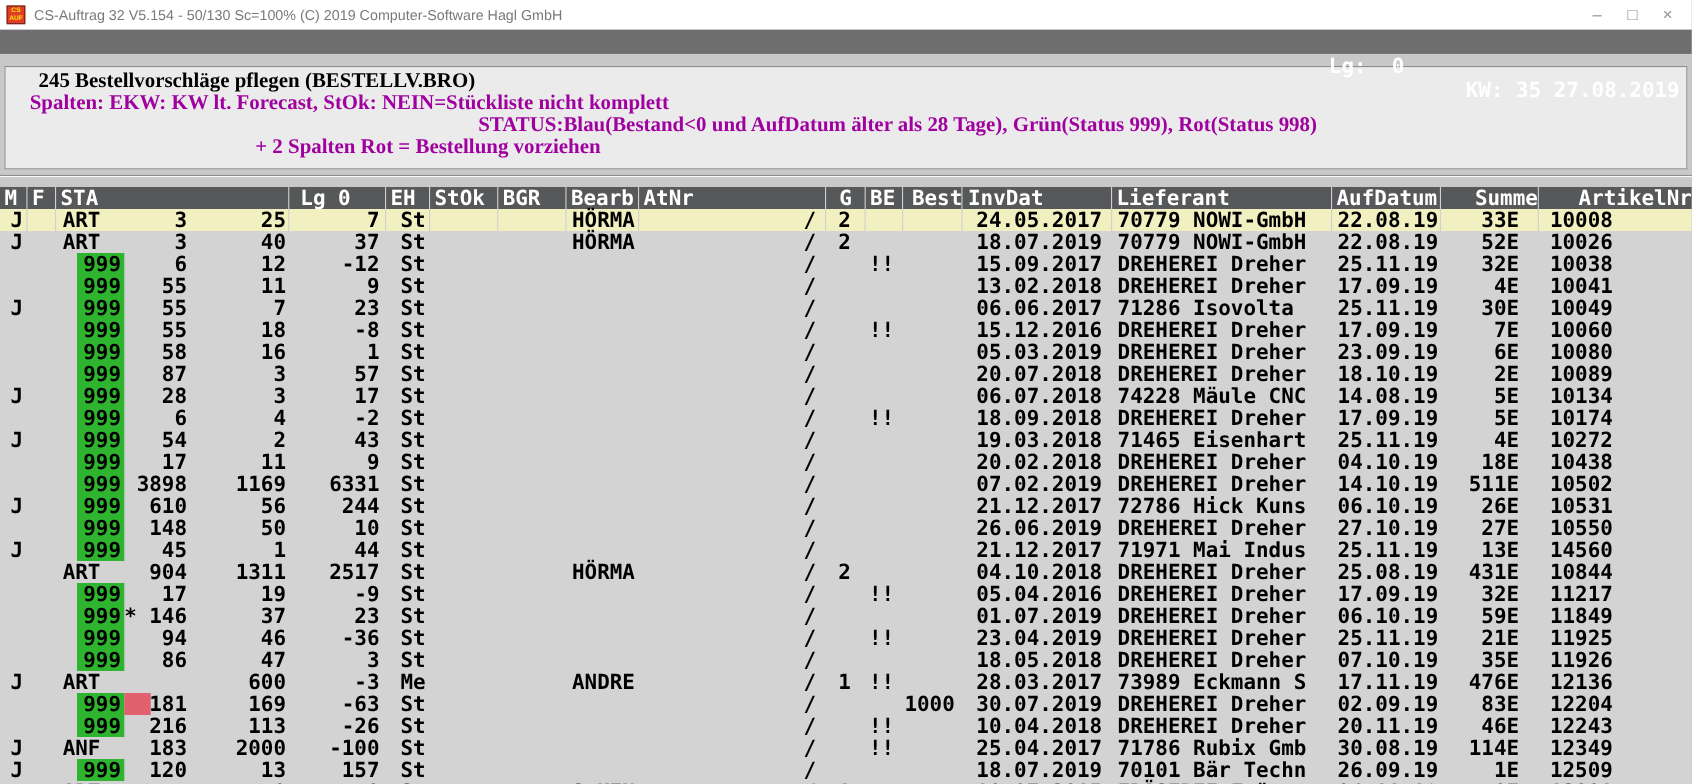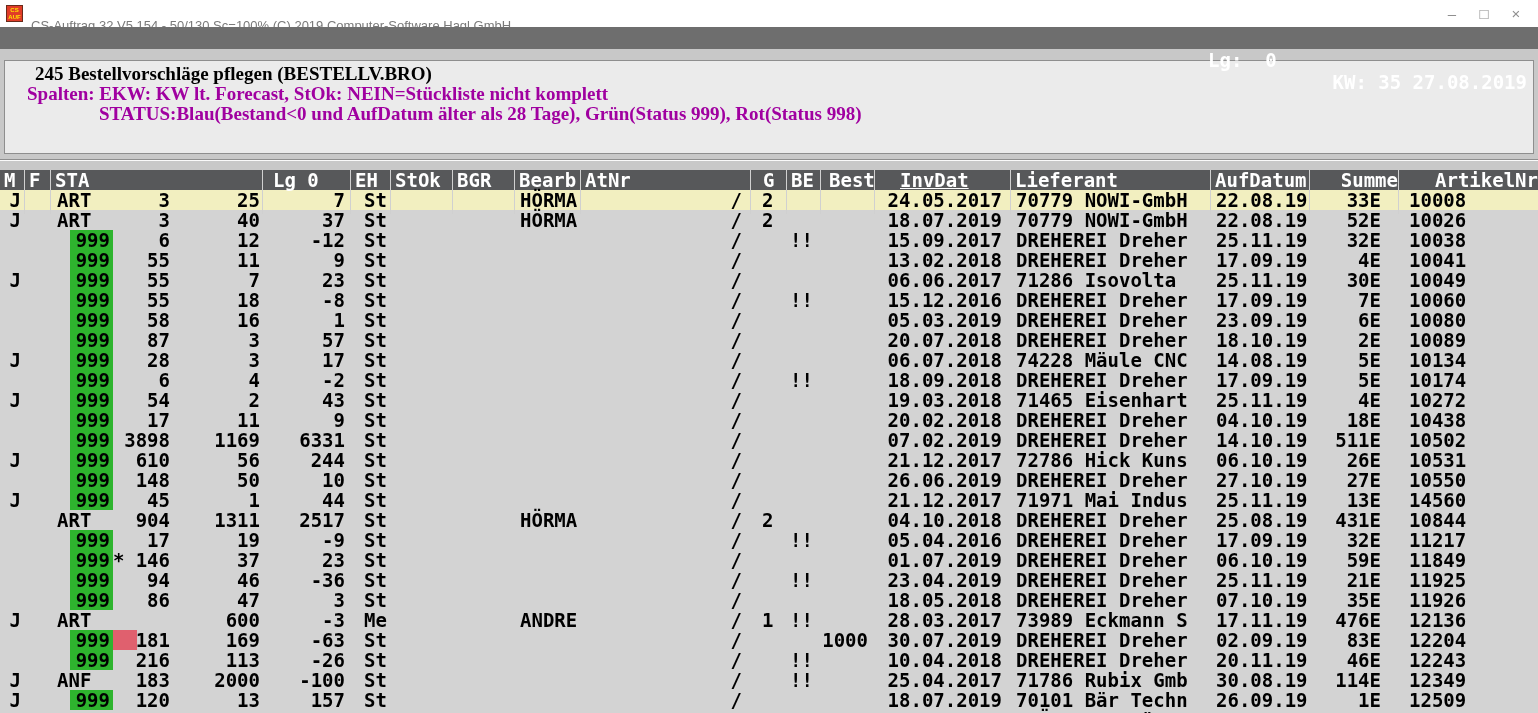--- a/index.html
+++ b/index.html
@@ -9,21 +9,21 @@
   }
   
   .titlebar{height:27px;background:#ffffff;position:relative;}
   .app-icon{
     position:absolute;left:6px;top:5px;width:17px;height:17px;box-sizing:border-box;
     background:#e03c28;border:1px solid #6a2a1a;color:#ffe400;
     font-family:"Liberation Sans",sans-serif;font-size:6px;font-weight:bold;
     line-height:7px;text-align:center;padding-top:1px;
   }
   .win-title{
-    position:absolute;left:31px;top:18px;
+    position:absolute;left:31px;top:6px;
     font-family:"Liberation Sans",sans-serif;font-size:13px;color:#7a7a7a;white-space:pre;
   }
   .win-controls{
     position:absolute;right:6px;top:0;height:27px;display:flex;align-items:center;
     font-family:"Liberation Sans",sans-serif;font-size:15px;color:#8f8f8f;
   }
   .win-btn{width:32px;text-align:center;cursor:default;}
   
   .appbar{
     height:22px;background:#6e6e6e;color:#ffffff;position:relative;
@@ -35,39 +35,39 @@
   
   .infopanel{
     margin:11px 4px 0 4px;height:86px;padding:3px 0;box-sizing:content-box;
     background:#ebebeb;border:1px solid #8e8e8e;font-family:Liberation Serif, serif;
   }
   .info-line{
     line-height:20px;font-size:19px;font-weight:bold;white-space:pre;color:var(--purple);
   }
   .info-title{color:#000000;padding-left:30px;}
   .ind-a{padding-left:22px;}
-  .ind-b{padding-left:94px;}
+  .ind-b{padding-left:94px;text-align:center;}
   .ind-c{padding-left:227px;}
   .groove{margin-top:5px;height:0;border-top:1px solid #8e8e8e;border-bottom:1px solid #fafafa;}
   
   :root{
     --cols:24px 26px 52px 70px 90px 88px 40px 62px 62px 66px 170px 36px 34px 54px 136px 200px 99px 89px 140px;
   }
   .thead{
     margin-top:9px;display:grid;grid-template-columns:var(--cols);
     height:20px;background:var(--headbg);color:#ffffff;
     font-size:19px;font-weight:bold;line-height:20px;
   }
   .thead span{box-sizing:border-box;white-space:pre;overflow:hidden;padding-left:4px;border-left:1px solid #d0d0d0;}
   .thead span:first-child{border-left:none;}
   .thead span:nth-child(4),.thead span:nth-child(5){padding-left:30px;margin-top:44px;}
   .thead span:nth-child(6){padding-left:10px;}
   .thead span:nth-child(12){padding-left:12px;}
   .thead span:nth-child(14){padding-left:8px;}
-  .thead span:nth-child(15){padding-left:25px;text-decoration:underline;}
+  .thead span:nth-child(15){padding-left:5px;}
   .thead span:nth-child(18),.thead span:nth-child(19){text-align:right;}
   .trow{
     display:grid;grid-template-columns:var(--cols);height:20px;background:#d3d3d3;
     font-size:19px;font-weight:bold;line-height:20px;color:#000;
   }
   .trow.hl{background:var(--hl);}
   .trow span{box-sizing:border-box;white-space:pre;}
   .trow span:nth-child(1){text-align:right;padding-right:3px;}
   .trow span:nth-child(3){padding-left:3px;}
   .trow span:nth-child(4){text-align:right;padding-right:2px;}
@@ -106,20 +106,21 @@
 
 <div class="appbar">
   <span class="lg">Lg:  0</span>
   <span class="kw">KW: 35 27.08.2019</span>
 </div>
 
 <div class="infopanel">
   <div class="info-line info-title">245 Bestellvorschläge pflegen (BESTELLV.BRO)</div>
   <div class="info-line ind-a">Spalten: EKW: KW lt. Forecast, StOk: NEIN=Stückliste nicht komplett</div>
   <div class="info-line ind-b">STATUS:Blau(Bestand&lt;0 und AufDatum älter als 28 Tage), Grün(Status 999), Rot(Status 998)</div>
+  <div class="info-line ind-c">+ 2 Spalten Rot = Bestellung vorziehen</div>
 </div>
 
 <div class="groove"></div>
 
 <div class="thead" id="thead">
     <span>M</span>
     <span>F</span>
     <span>STA</span>
     <span>3WBed</span>
     <span>Menge</span>

